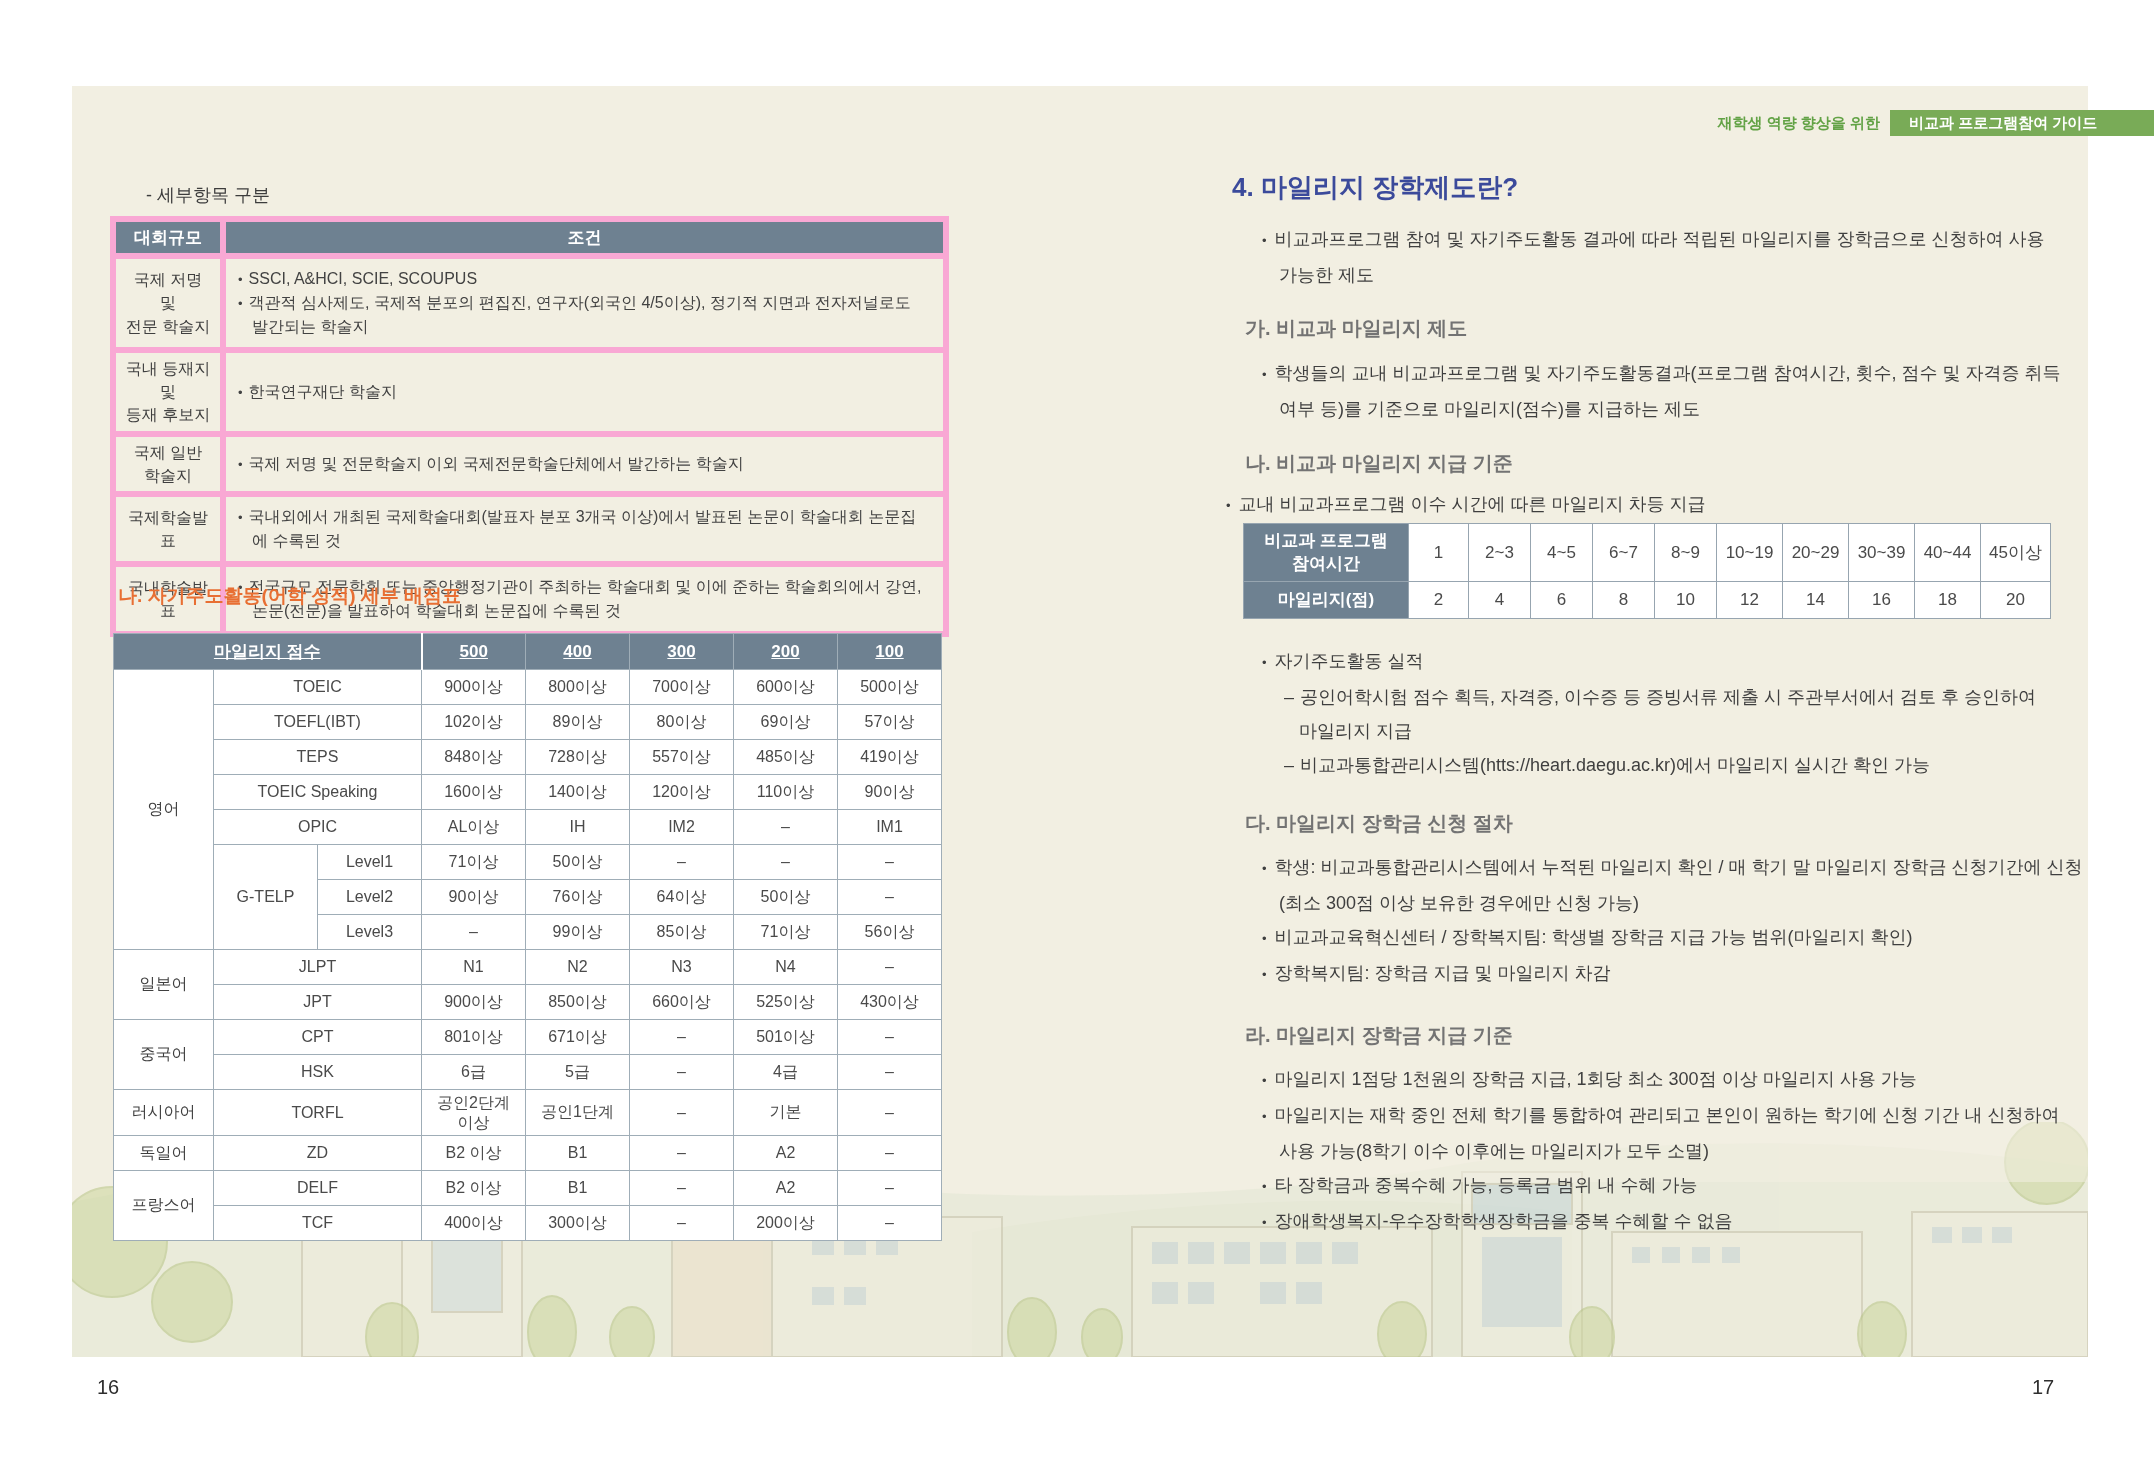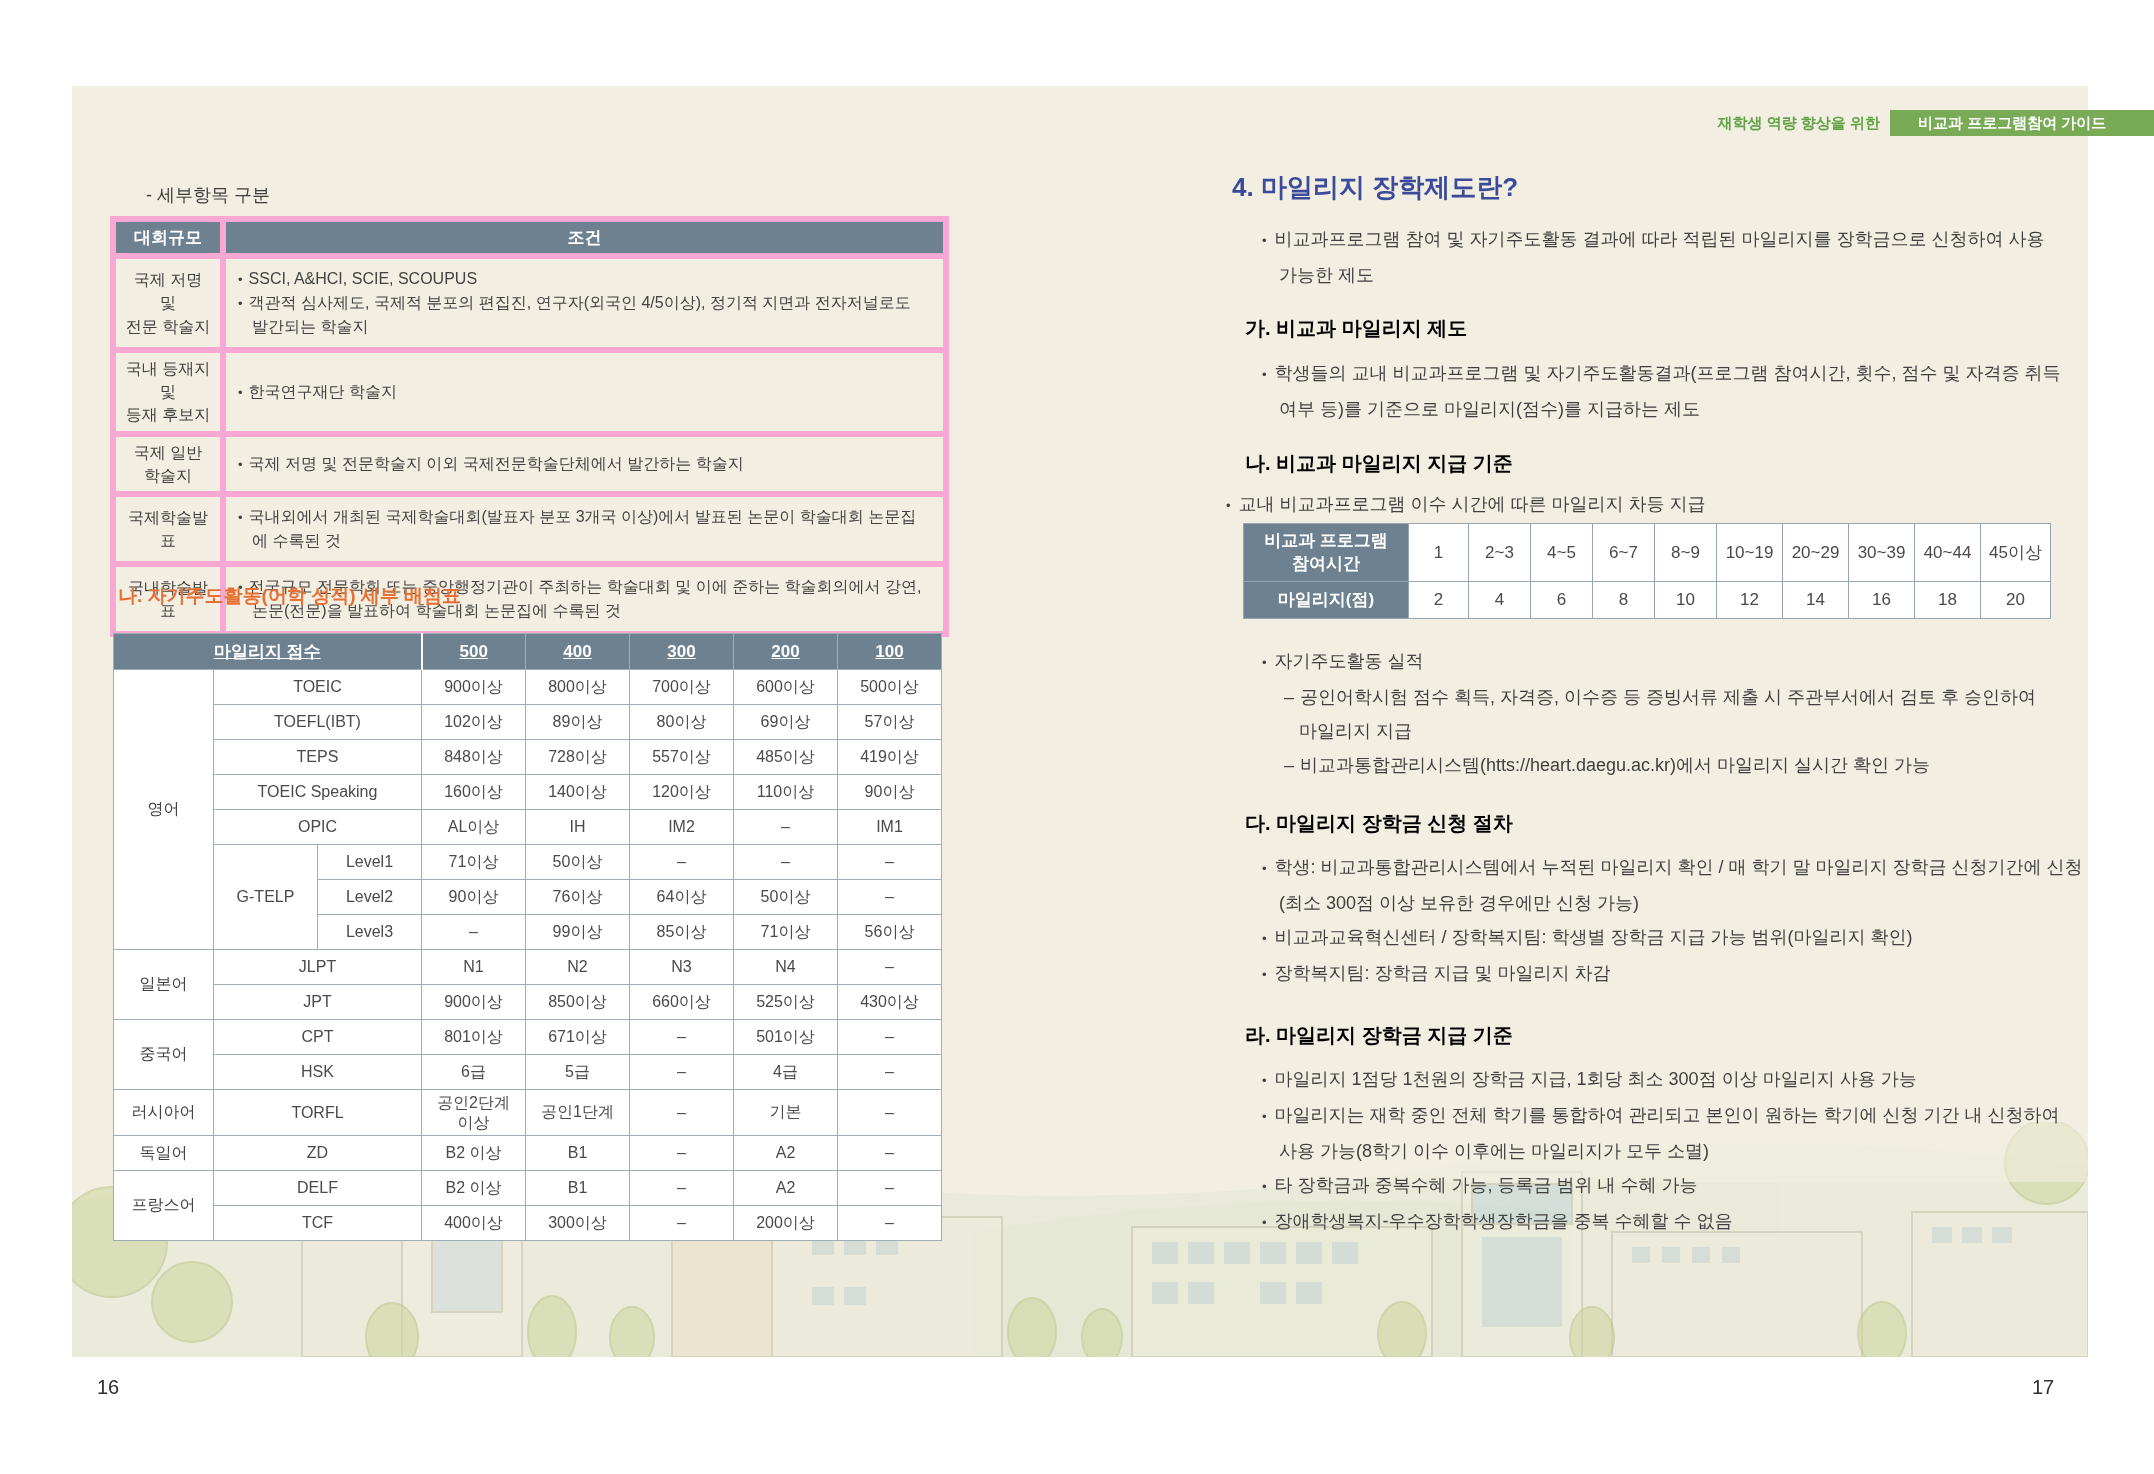--- a/index.html
+++ b/index.html
@@ -8,21 +8,21 @@
     font-family:"Liberation Sans","DejaVu Sans",sans-serif;color:#3d3d3d;
     overflow:hidden;
   }
   .spread{position:absolute;left:72px;top:86px;width:2016px;height:1271px;background:#f2efe2;}
   .illu{position:absolute;left:0;bottom:0;width:2016px;height:235px;}
   
   .tagline{position:absolute;top:114px;left:1560px;width:320px;text-align:right;
     font-size:15px;font-weight:bold;color:#62a245;}
   .badge{position:absolute;top:110px;left:1890px;width:264px;height:26px;background:#79ab57;
     color:#ffffff;font-size:15px;font-weight:bold;display:flex;align-items:center;
-    padding-left:28px;box-sizing:border-box;letter-spacing:0px;}
+    padding-left:19px;box-sizing:border-box;letter-spacing:0px;}
   
   .detail-label{position:absolute;left:146px;top:183px;font-size:18px;color:#3c3c3c;}
   table{border-collapse:collapse;}
   .criteria{position:absolute;left:110px;top:216px;table-layout:fixed;}
   .criteria th,.criteria td{border:6px solid #f9a8d4;box-sizing:border-box;}
   .criteria th{background:#6e8191;color:#ffffff;font-size:17px;font-weight:bold;height:37px;}
   .criteria th.scope-h{border-right:2px solid #ffffff;}
   .criteria td.scope{width:110px;text-align:center;font-size:16px;color:#3f3f3f;
     white-space:pre-line;line-height:1.45;padding:4px 8px;}
   .criteria td.cond{width:723px;font-size:16px;color:#424242;padding:8px 12px;line-height:1.5;}
@@ -34,21 +34,21 @@
   .score th,.score td{border:1px solid #9fadb7;box-sizing:border-box;font-size:16px;
     text-align:center;color:#4a4a4a;padding:0 2px;}
   .score tr.head th{background:#6e8191;color:#ffffff;font-weight:bold;height:36px;font-size:17px;text-decoration:underline;}
   .score tr.head th.corner{border-right:2px solid #ffffff;}
   .score td{height:35px;}
   .score tr.sub td{border-top:1px dashed #c3ccd2;}
   .score td.lang{color:#3f3f3f;}
   .score td.pre{white-space:pre-line;line-height:1.25;}
   
   .rp-title{position:absolute;left:1232px;top:170px;font-size:26px;font-weight:bold;color:#3b4a9b;}
-  .sec-title{position:absolute;font-size:20px;font-weight:bold;color:#000000;}
+  .sec-title{position:absolute;font-size:20px;font-weight:bold;color:#737373;}
   .tx{position:absolute;font-size:18px;color:#3f3f3f;line-height:34px;}
   .b{padding-left:17px;text-indent:-17px;}
   .b::before{content:"\2022";margin-right:8px;font-size:13px;}
   .c{padding-left:17px;}
   .d{margin-left:22px;padding-left:15px;text-indent:-15px;}
   .d::before{content:"\2013";margin-right:6px;}
   .dc{margin-left:22px;padding-left:15px;}
   
   .mileage{position:absolute;left:1243px;top:523px;table-layout:fixed;background:#ffffff;}
   .mileage th,.mileage td{border:1px solid #97a5b0;box-sizing:border-box;}

